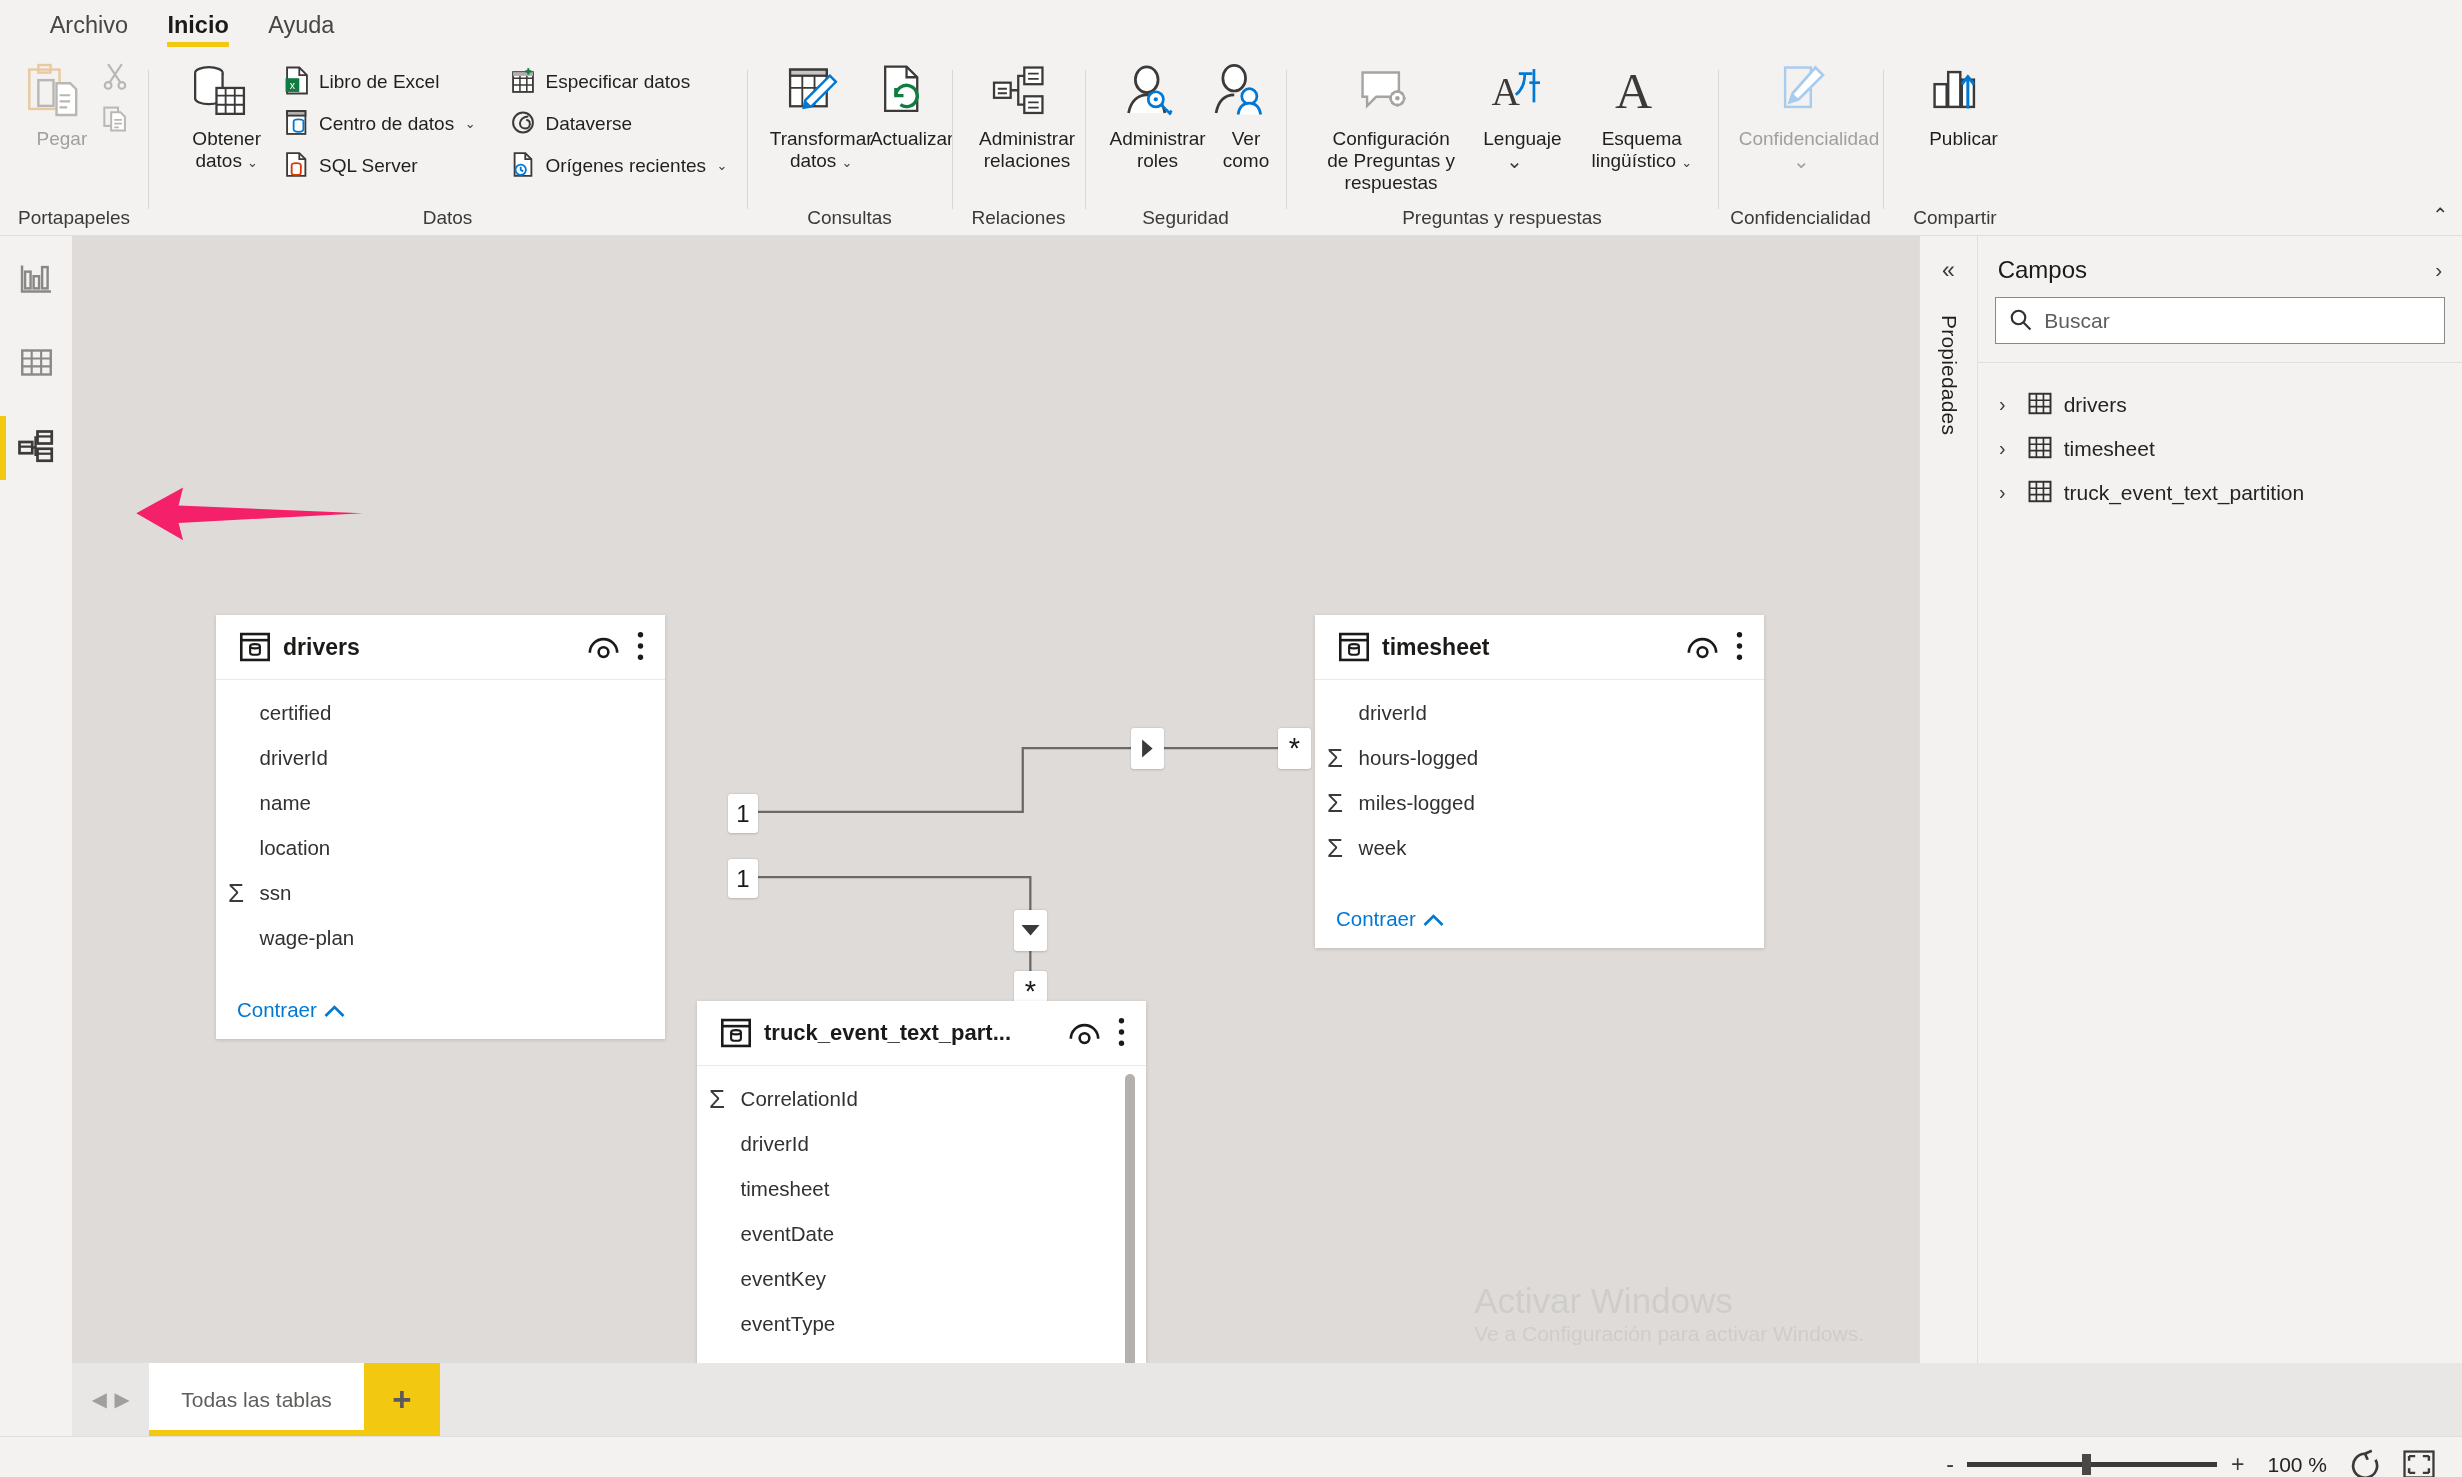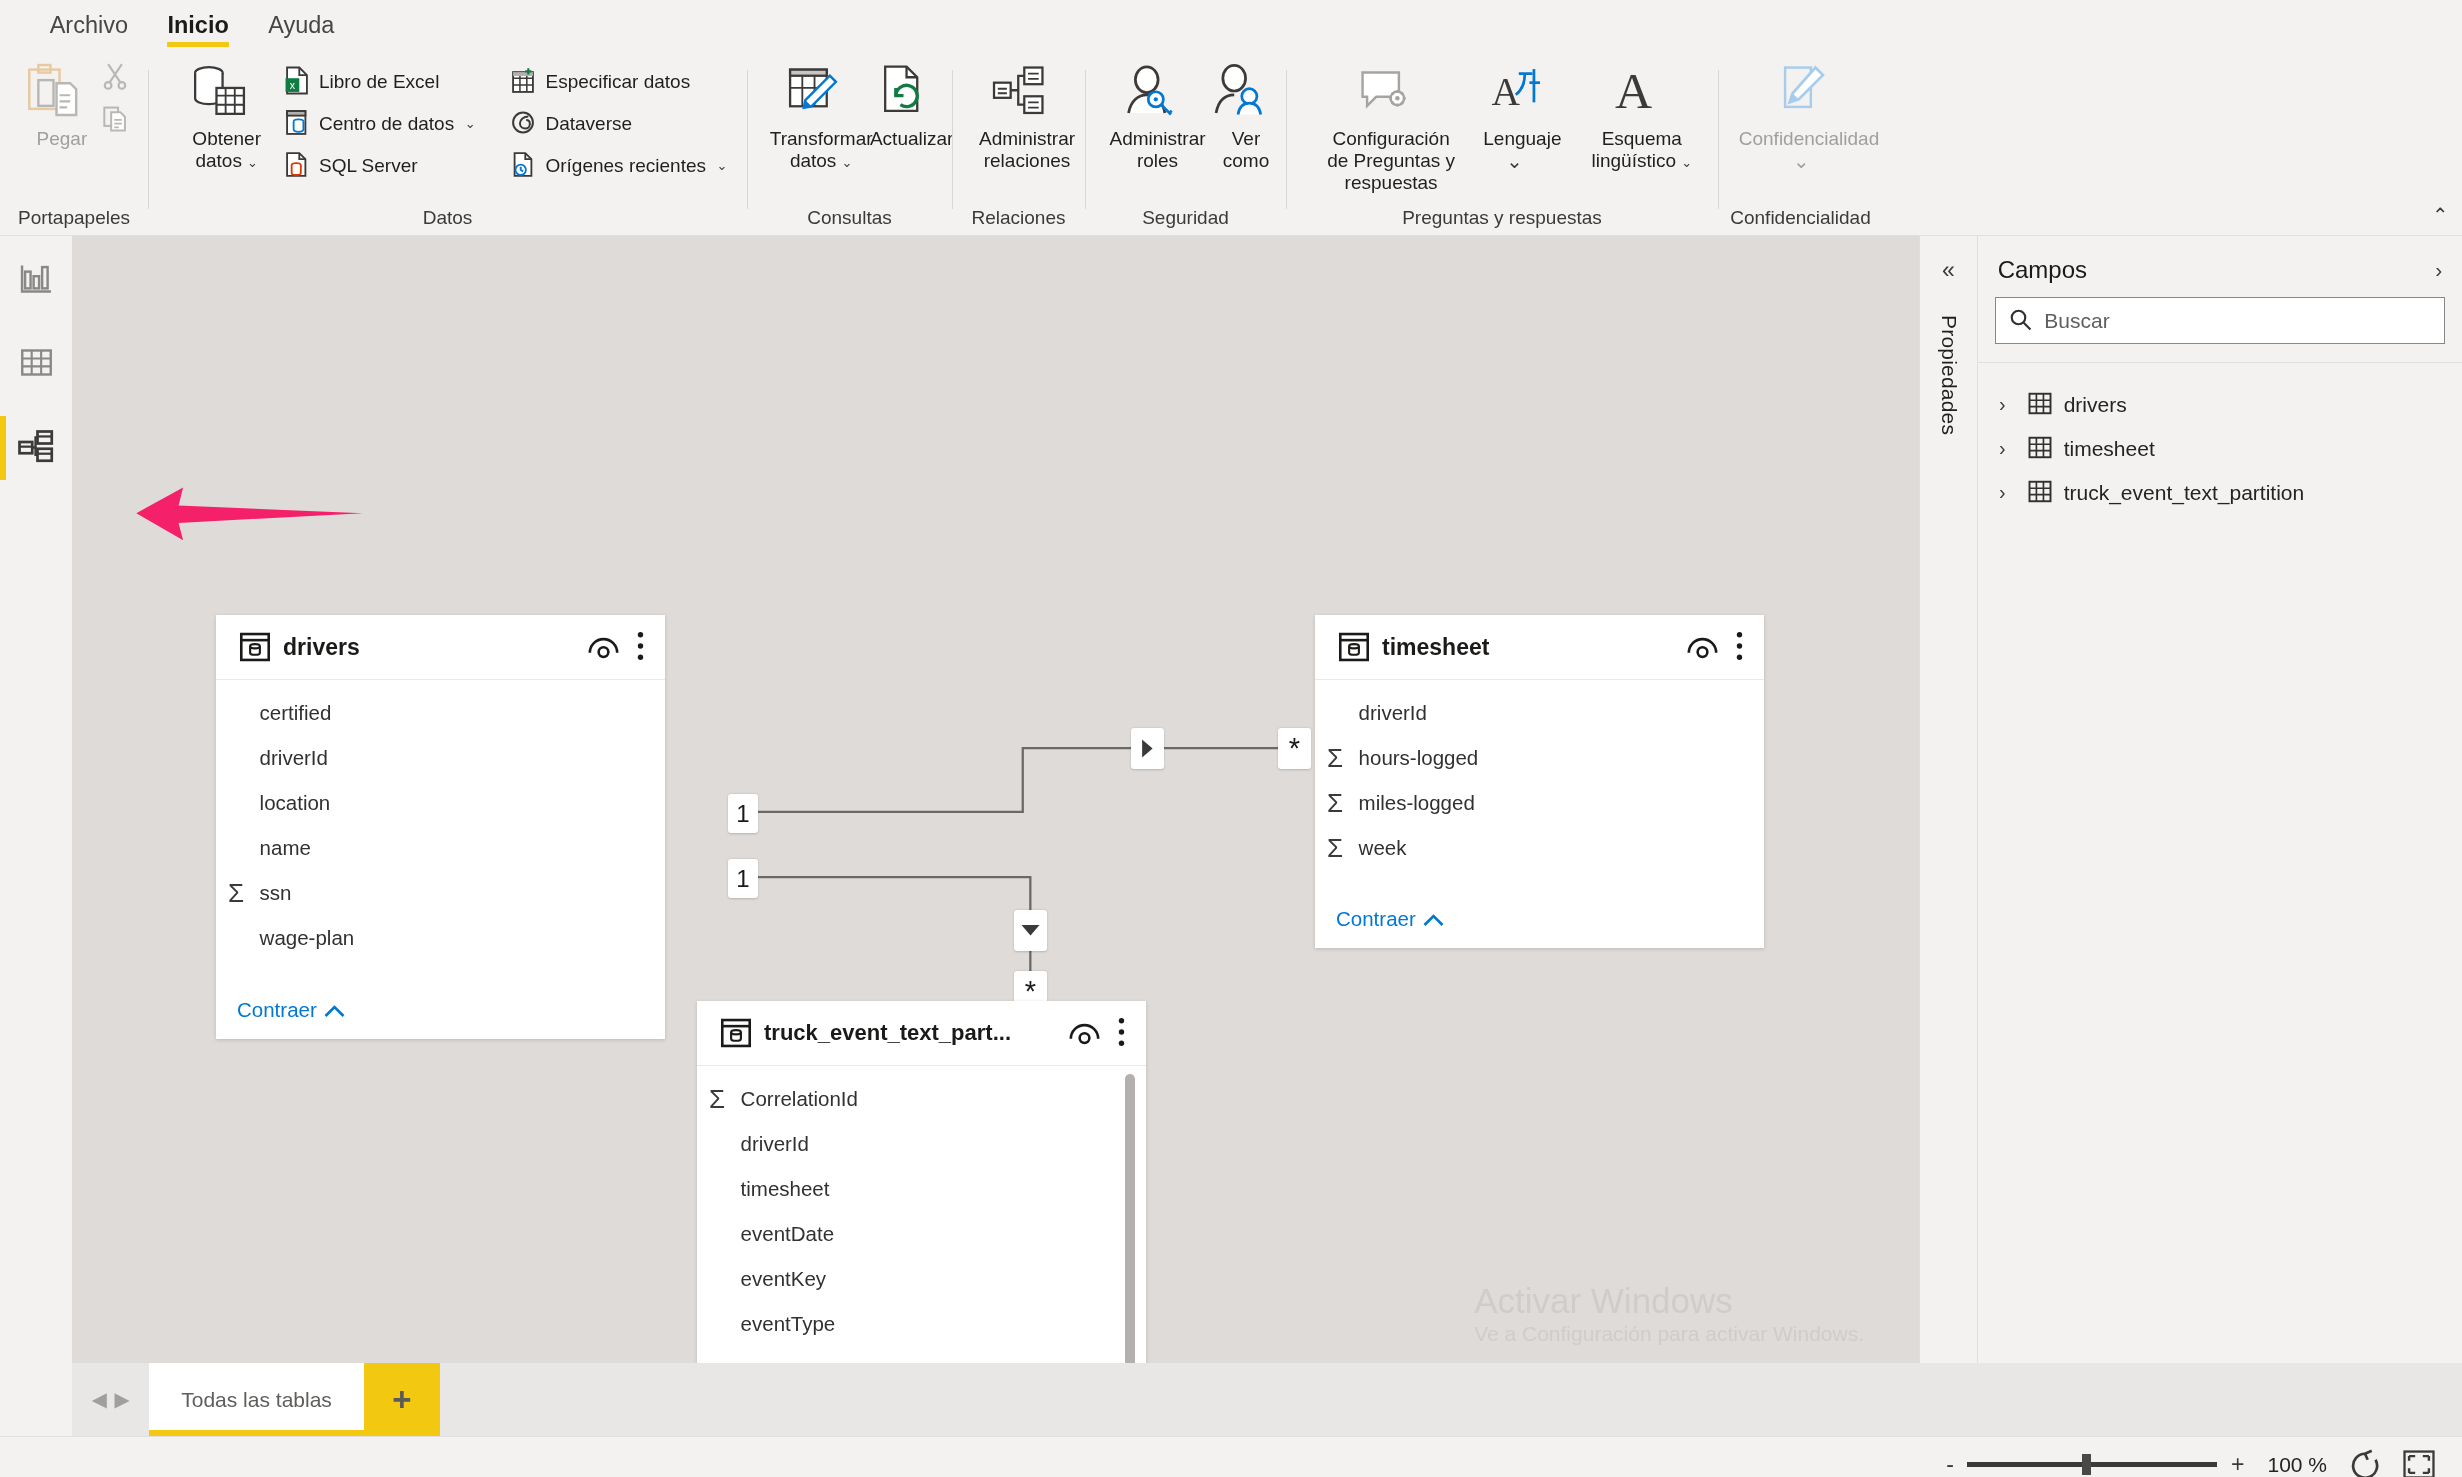--- a/index.html
+++ b/index.html
@@ -375,20 +375,36 @@
             <path d="M11 26 L13 20 L17 24 Z" fill="#a7cced"></path>
           </svg>
         </div>
         <div class="lbl">Confidencialidad</div>
         <div class="chev" style="font-size:19.7px;color:#a19f9d">⌄</div>
       </div>
     </div>
     <div class="rgroup-label">Confidencialidad</div>
   </div>
 
+  <div class="rgroup" style="width:144px">
+    <div class="rgroup-items" style="justify-content:center">
+      <div class="bigbtn">
+        <div class="ico">
+          <svg width="56" height="56" viewBox="0 0 37 37">
+            <rect x="5" y="14" width="8" height="15" fill="#fff" stroke="#3b3a39" stroke-width="1.6"></rect>
+            <rect x="14" y="6" width="8" height="23" fill="#fff" stroke="#3b3a39" stroke-width="1.6"></rect>
+            <rect x="23" y="11" width="8" height="18" fill="#fff" stroke="#3b3a39" stroke-width="1.6"></rect>
+            <path d="M27 30V9M23 14l4-5 4 5" fill="none" stroke="#0078d4" stroke-width="2"></path>
+          </svg>
+        </div>
+        <div class="lbl">Publicar</div>
+      </div>
+    </div>
+    <div class="rgroup-label">Compartir</div>
+  </div>
 
   <div class="ribbon-collapse">⌃</div>
 </div>
 
 <div class="shell">
 
   <div class="rail">
     <div class="railbtn">
       <span>
         <svg width="35" height="35" viewBox="0 0 23 23">
@@ -479,25 +495,25 @@
         <div class="fieldrow">
             <span class="sigma blank">Σ</span>
             <span class="fname">certified</span>
           </div>
         <div class="fieldrow">
             <span class="sigma blank">Σ</span>
             <span class="fname">driverId</span>
           </div>
         <div class="fieldrow">
             <span class="sigma blank">Σ</span>
+            <span class="fname">name</span>
+          </div>
+        <div class="fieldrow">
+            <span class="sigma blank">Σ</span>
             <span class="fname">location</span>
-          </div>
-        <div class="fieldrow">
-            <span class="sigma blank">Σ</span>
-            <span class="fname">name</span>
           </div>
         <div class="fieldrow">
             <span class="sigma">Σ</span>
             <span class="fname">ssn</span>
           </div>
         <div class="fieldrow">
             <span class="sigma blank">Σ</span>
             <span class="fname">wage-plan</span>
           </div>
       </div>

